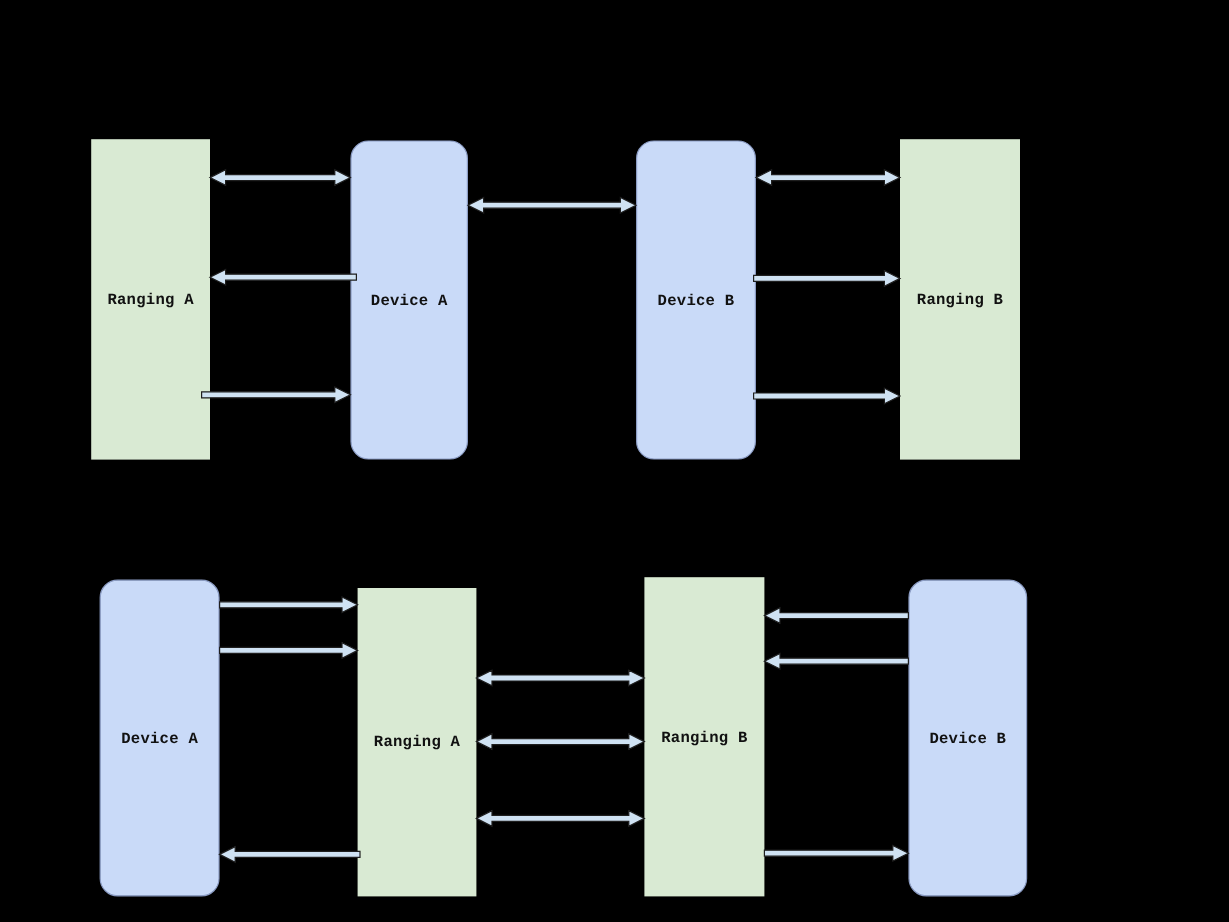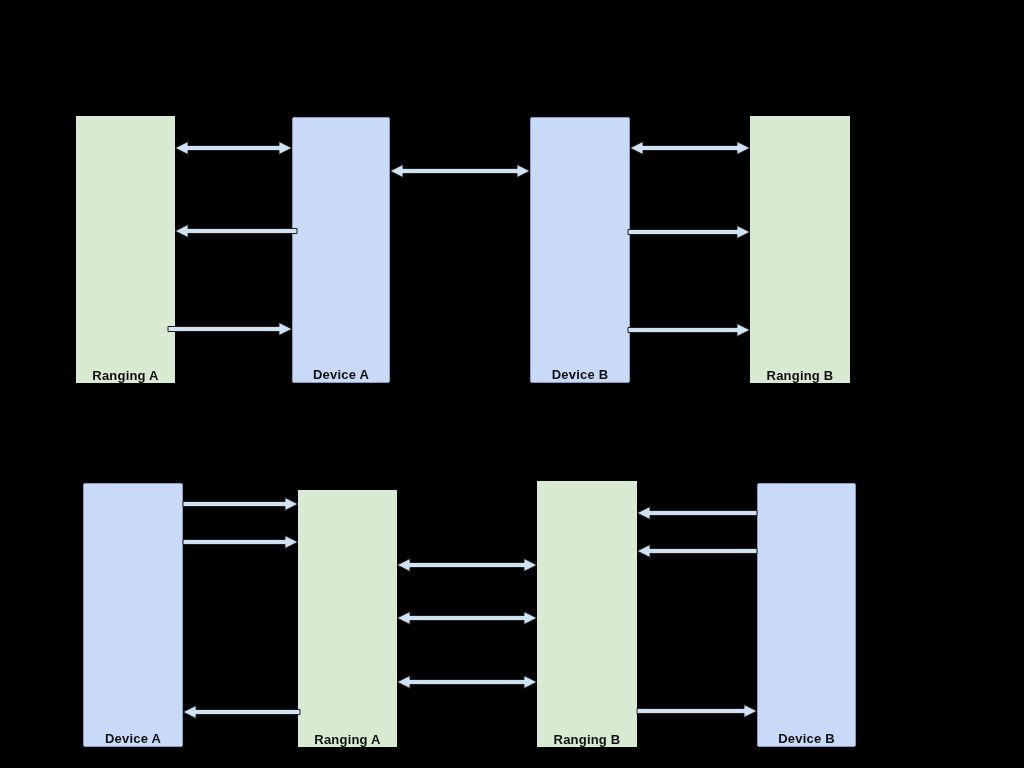--- a/index.html
+++ b/index.html
@@ -1,26 +1,26 @@
 <!DOCTYPE html>
 <html><head>
 <meta charset="utf-8">
 <style>
   html,body{margin:0;padding:0;background:#000;}
   .canvas{
     position:relative;width:1024px;height:768px;background:#000;
     font-family:"Liberation Sans",sans-serif;overflow:hidden;
   }
   .box{
-    position:absolute;display:flex;align-items:flex-end;justify-content:center;
+    position:absolute;display:flex;align-items:center;justify-content:center;
     font-weight:bold;font-size:13px;color:#111;box-sizing:border-box;
-    text-align:center;letter-spacing:0.2px;
+    text-align:center;letter-spacing:0.2px;font-family:Liberation Mono, monospace;
   }
   .green{background:#d9ead3;}
-  .blue{background:#c9daf8;border:1px solid #8b9cc4;border-radius:2px;}
+  .blue{background:#c9daf8;border:1px solid #8b9cc4;border-radius:15px;}
 
   
   #t-ranging-a{left:76px; top:116px;width:99px; height:267px;}
   #t-device-a {left:292px;top:117px;width:98px; height:266px;}
   #t-device-b {left:530px;top:117px;width:100px;height:266px;}
   #t-ranging-b{left:750px;top:116px;width:100px;height:267px;}
 
   
   #b-device-a {left:83px; top:483px;width:100px;height:264px;}
   #b-ranging-a{left:298px;top:490px;width:99px; height:257px;}

